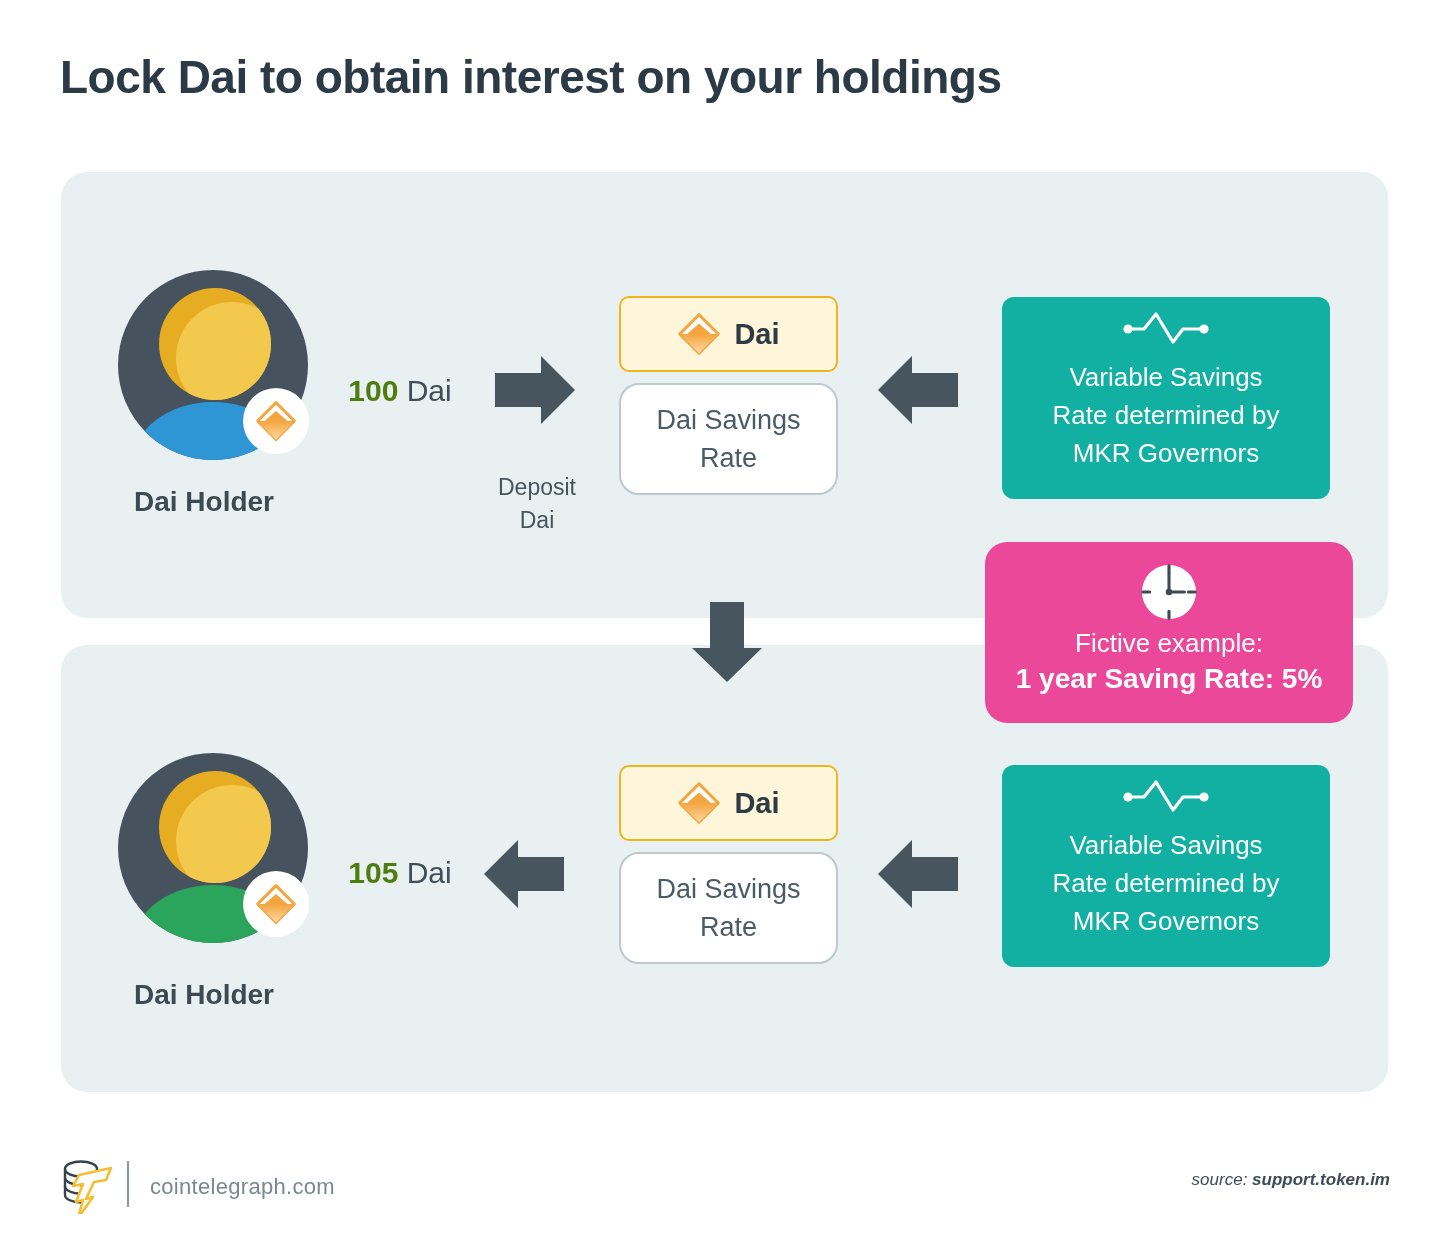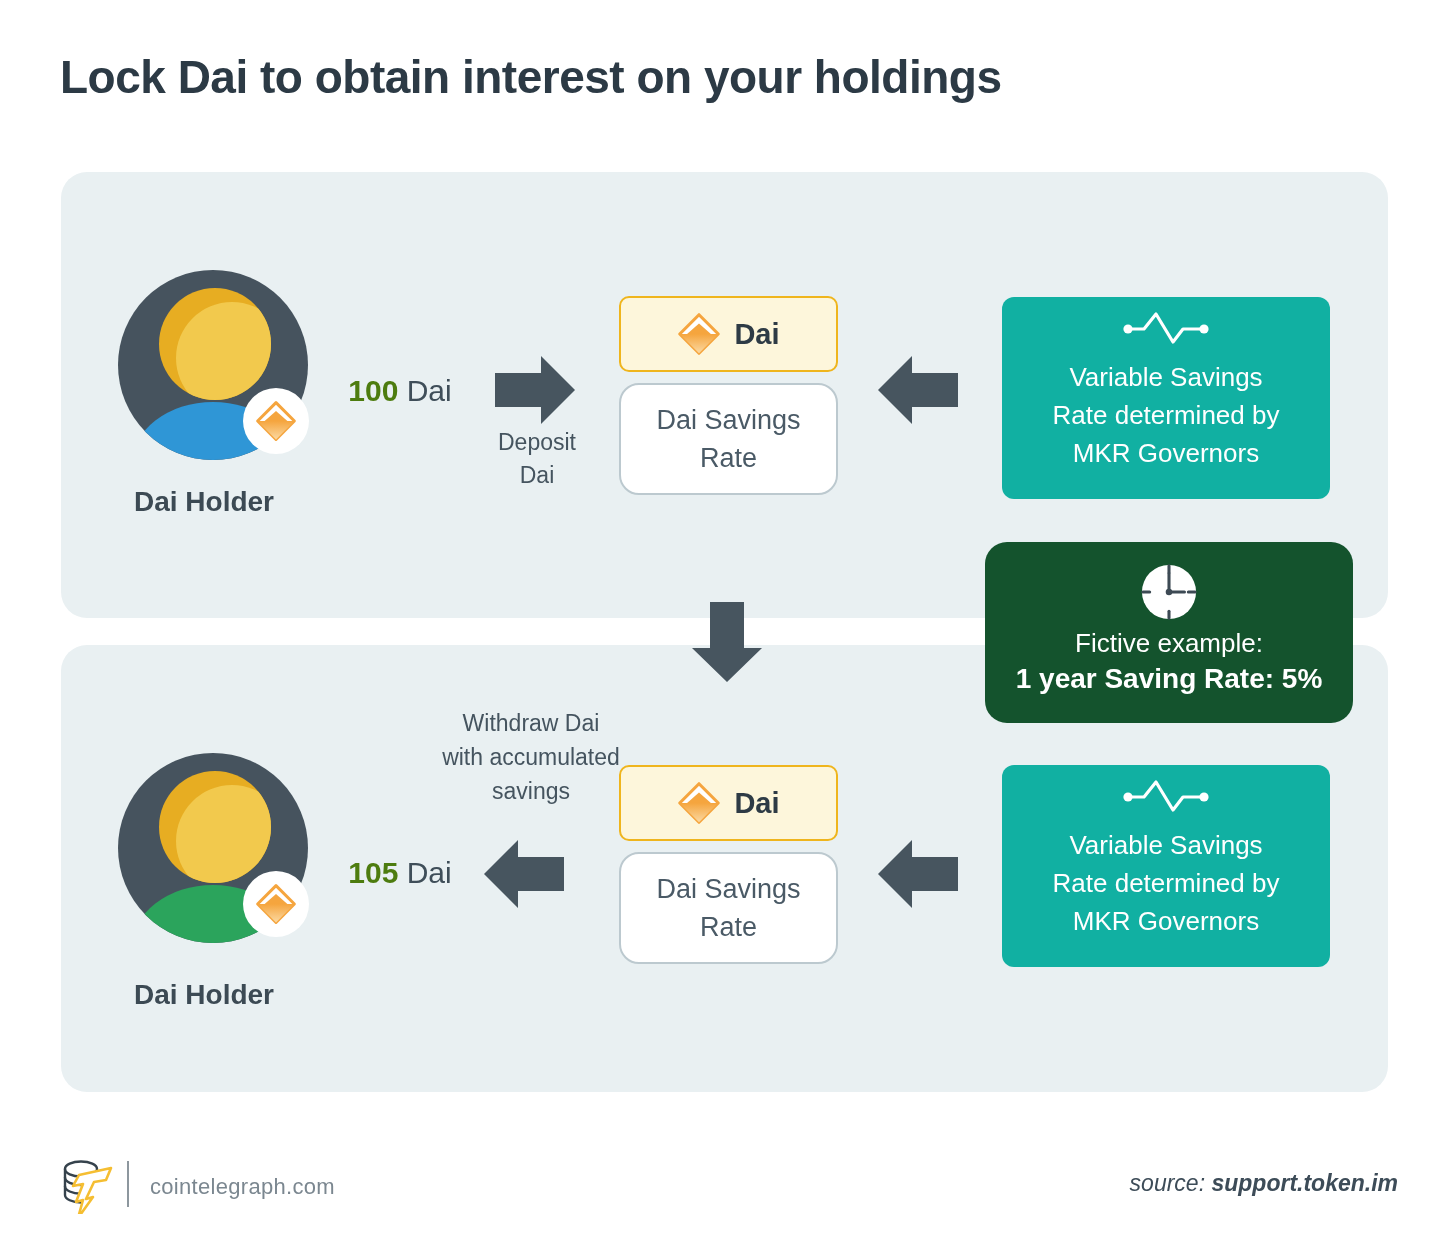--- a/index.html
+++ b/index.html
@@ -7,40 +7,40 @@
   .stage{position:relative;width:1450px;height:1255px;background:#ffffff;overflow:hidden;}
   .abs{position:absolute;}
   .page-title{left:60px;top:50px;width:1200px;font-size:46px;font-weight:bold;
     color:#2c3a45;letter-spacing:-0.5px;}
   .panel{background:#e9f0f2;border-radius:26px;width:1327px;left:61px;}
   .panel.top{top:172px;height:446px;}
   .panel.bottom{top:645px;height:447px;}
   .holder-label{width:300px;left:54px;text-align:center;font-size:28px;font-weight:bold;color:#3c4a54;}
   .amount{left:320px;width:160px;text-align:center;font-size:30px;color:#3f4e59;}
   .amount b{color:#4d7c0f;text-align:center;}
-  .flow-note{text-align:center;font-size:23px;color:#45545f;line-height:33px;}
+  .flow-note{text-align:center;font-size:23px;color:#45545f;line-height:33px;margin-top:45px;}
   .token-box{left:619px;width:219px;height:76px;background:#fdf6db;border:2px solid #efb51d;
     border-radius:10px;display:flex;align-items:center;justify-content:center;gap:13px;box-sizing:border-box;}
   .token-box .tk{font-size:29px;font-weight:bold;color:#2e3b45;}
   .dsr-box{left:619px;width:219px;height:112px;background:#ffffff;border:2px solid #bcc9cf;
     border-radius:20px;display:flex;flex-direction:column;align-items:center;justify-content:center;
     font-size:27px;color:#4a5a66;line-height:38px;box-sizing:border-box;}
   .teal-box{left:1002px;width:328px;height:202px;background:#11b0a2;border-radius:12px;
     display:flex;flex-direction:column;align-items:center;padding-top:12px;box-sizing:border-box;}
   .teal-box .txt{margin-top:9px;text-align:center;font-size:26px;color:#ffffff;line-height:38px;}
-  .example-box{left:985px;top:542px;width:368px;height:181px;background:#14532d;border-radius:22px;
+  .example-box{left:985px;top:542px;width:368px;height:181px;background:#ec4899;border-radius:22px;
     z-index:6;display:flex;flex-direction:column;align-items:center;padding-top:21px;box-sizing:border-box;}
   .example-box .l1{margin-top:7px;font-size:26px;color:#ffffff;}
   .example-box .l2{margin-top:4px;font-size:28px;font-weight:bold;color:#ffffff;}
   .badge{width:66px;height:66px;background:#ffffff;border-radius:50%;
     display:flex;align-items:center;justify-content:center;z-index:3;}
   .arrow{z-index:5;}
   .footer-site{left:150px;top:1174px;font-size:22px;color:#7b8790;letter-spacing:0.3px;}
   .footer-divider{left:127px;top:1161px;width:2px;height:46px;background:#8d979e;}
-  .footer-source{right:52px;top:1170px;font-size:23px;font-style:italic;color:#3d4c58;margin-left:28px;}
+  .footer-source{right:60px;top:1170px;font-size:17px;font-style:italic;color:#3d4c58;margin-left:28px;}
   .footer-source b{font-weight:bold;}
 </style>
 </head>
 <body>
 
 <svg width="0" height="0" style="position:absolute" aria-hidden="true">
   <defs>
     <linearGradient id="daiBottom" x1="0" y1="0" x2="0" y2="1">
       <stop offset="0" stop-color="#f5a53e"></stop>
       <stop offset="1" stop-color="#fbd9a2"></stop>
@@ -168,25 +168,20 @@
         <circle cx="114" cy="88" r="56" fill="#f2c94d"></circle>
       </g>
   </svg>
   <div class="abs badge" style="left:243px;top:871px;">
     <svg width="42" height="42" viewBox="-24 -24 48 48">
         <use href="#daiDiamond"></use>
       </svg>
   </div>
   <div class="abs holder-label" style="top:979px;">Dai Holder</div>
 
-  <div class="abs flow-note" style="left:427px;top:706px;width:208px;line-height:34px;">
-    <div>Withdraw Dai</div>
-    <div>with accumulated</div>
-    <div>savings</div>
-  </div>
 
   <div class="abs amount" style="top:856px;">
     <b>105</b>
     <span>Dai</span>
   </div>
 
   <svg class="abs arrow" style="left:482px;top:838px;" width="82" height="72" viewBox="0 0 82 72">
     <polygon points="82,19 36,19 36,2 2,36 36,70 36,53 82,53" fill="#47555f"></polygon>
   </svg>
 

